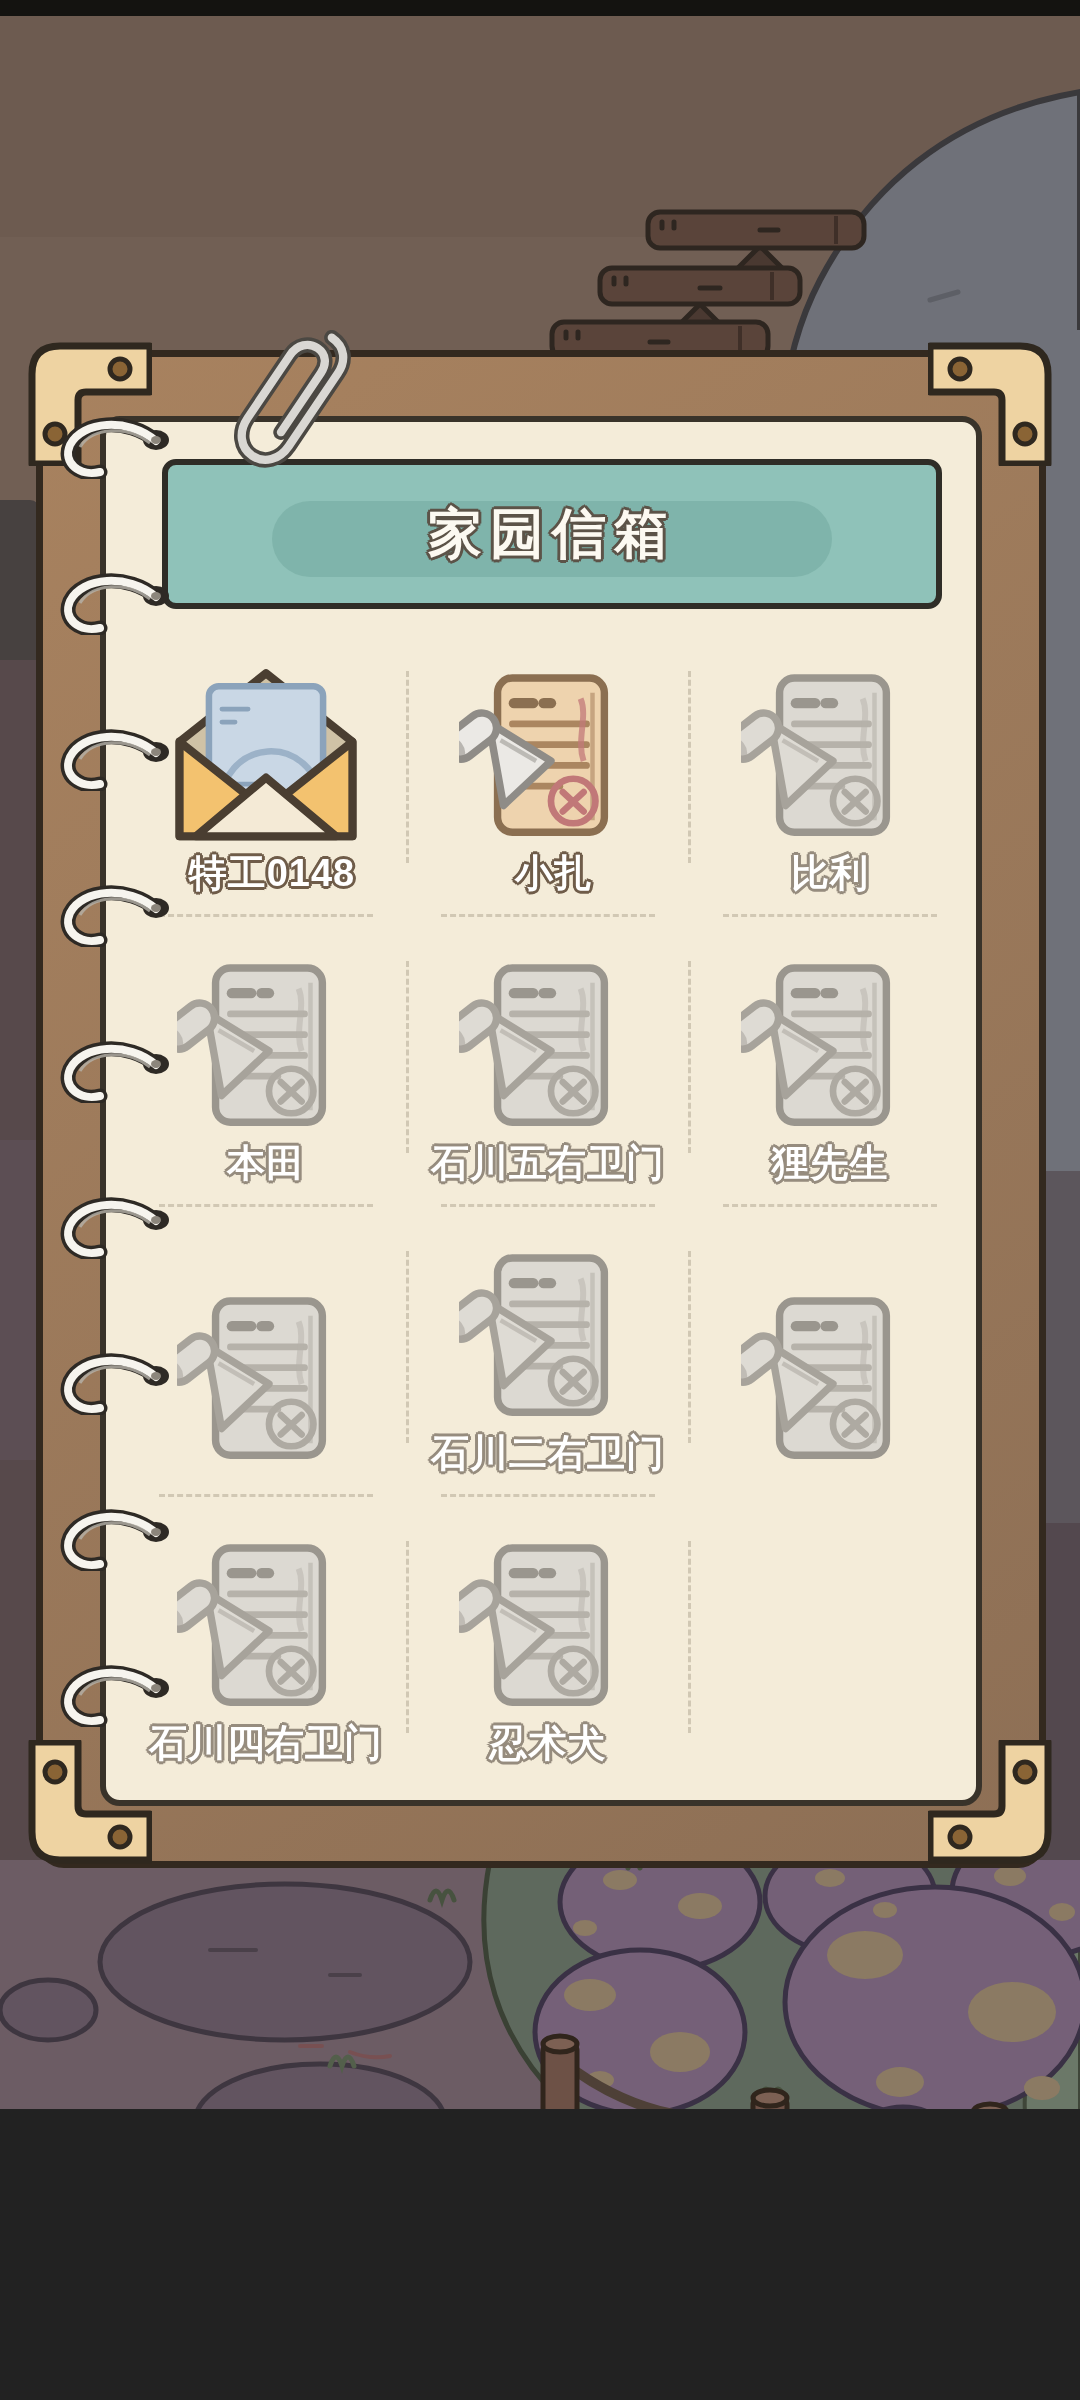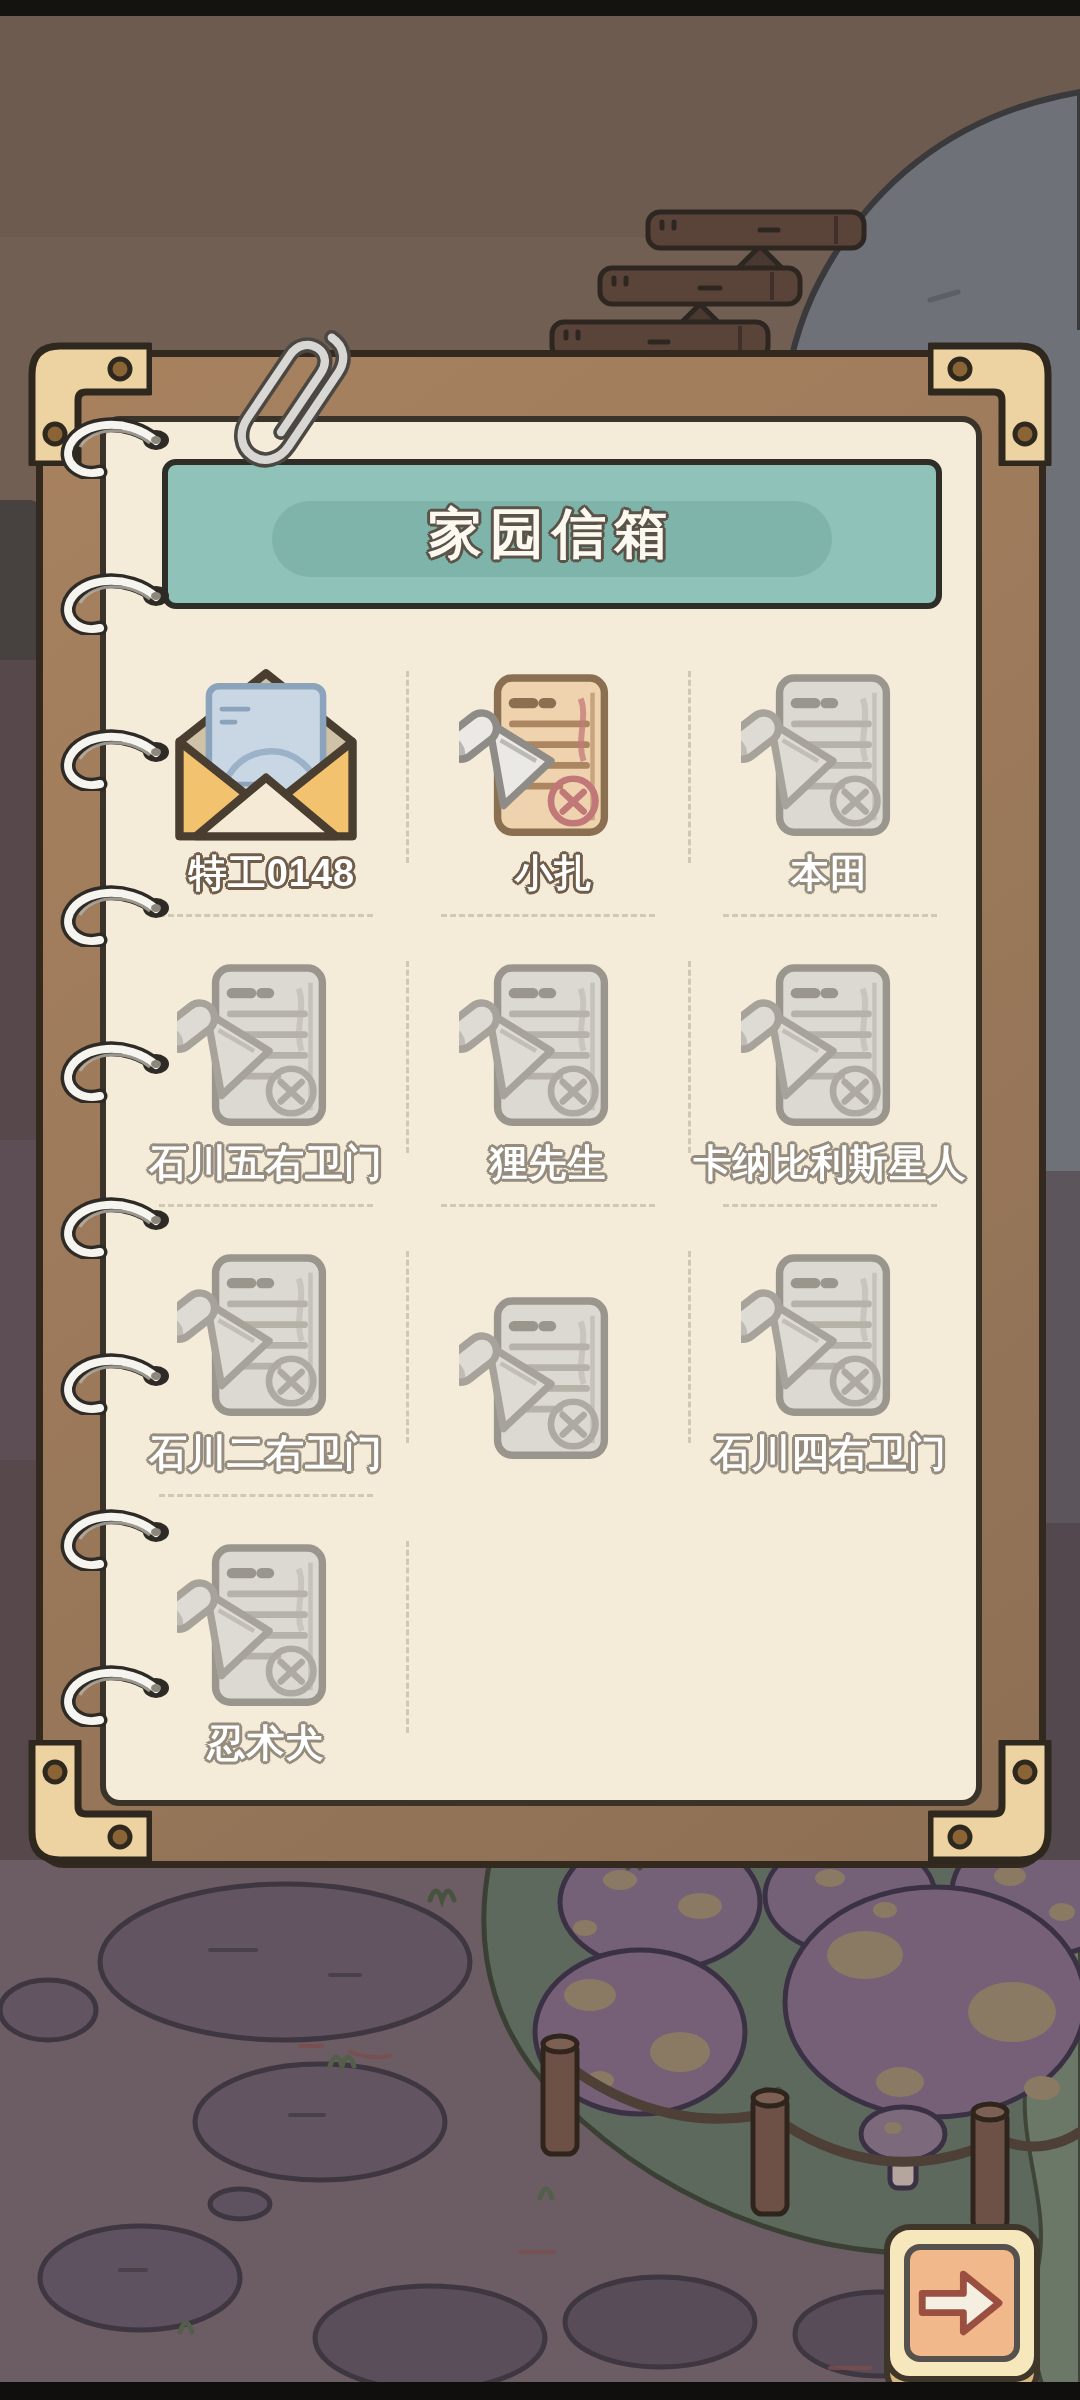--- a/index.html
+++ b/index.html
@@ -1,16 +1,16 @@
 <!DOCTYPE html>
 <html><head>
 <meta charset="utf-8">
 <style>
   html,body{margin:0;padding:0;background:#222;}
-  #screen{position:relative;width:1080px;height:2400px;overflow:hidden;
+  #screen{position:relative;width:1080px;height:2109px;overflow:hidden;
           font-family:"Liberation Sans","DejaVu Sans",sans-serif;background:#584c4e;}
   
   .bar-top{position:absolute;left:0;top:0;width:1080px;height:16px;background:#141310;z-index:40;}
   .bar-bottom{position:absolute;left:0;top:2382px;width:1080px;height:18px;background:#100f0d;z-index:40;}
   .wall{position:absolute;left:0;top:16px;width:1080px;height:650px;
         background:linear-gradient(#6d5b50 0 34%,#715f54 34% 100%);}
   .sliver-left{position:absolute;left:0;top:660px;width:42px;height:1200px;background:#57494b;}
   .patch-dark{position:absolute;left:0;top:500px;width:40px;height:300px;background:#474140;border-radius:0 10px 10px 0;}
   .patch-purple{position:absolute;left:0;top:1140px;width:40px;height:320px;background:#5c4e54;}
   .sliver-right{position:absolute;left:1040px;top:330px;width:40px;height:1530px;
@@ -263,39 +263,44 @@
       <div class="cell new">
         <svg class="ic-letter new" viewBox="0 0 120 130">
             <use href="#sym-letter"></use>
           </svg>
         <div class="label">小扎</div>
       </div>
       <div class="cell read">
         <svg class="ic-letter read" viewBox="0 0 120 130">
             <use href="#sym-letter"></use>
           </svg>
+        <div class="label">比利</div>
+      </div>
+      <div class="cell read">
+        <svg class="ic-letter read" viewBox="0 0 120 130">
+            <use href="#sym-letter"></use>
+          </svg>
         <div class="label">本田</div>
       </div>
       <div class="cell read">
         <svg class="ic-letter read" viewBox="0 0 120 130">
             <use href="#sym-letter"></use>
           </svg>
         <div class="label">石川五右卫门</div>
       </div>
       <div class="cell read">
         <svg class="ic-letter read" viewBox="0 0 120 130">
             <use href="#sym-letter"></use>
           </svg>
         <div class="label">狸先生</div>
       </div>
       <div class="cell read">
         <svg class="ic-letter read" viewBox="0 0 120 130">
             <use href="#sym-letter"></use>
           </svg>
-        <div class="label">卡纳比利斯星人</div>
       </div>
       <div class="cell read">
         <svg class="ic-letter read" viewBox="0 0 120 130">
             <use href="#sym-letter"></use>
           </svg>
         <div class="label">石川二右卫门</div>
       </div>
       <div class="cell read">
         <svg class="ic-letter read" viewBox="0 0 120 130">
             <use href="#sym-letter"></use>

